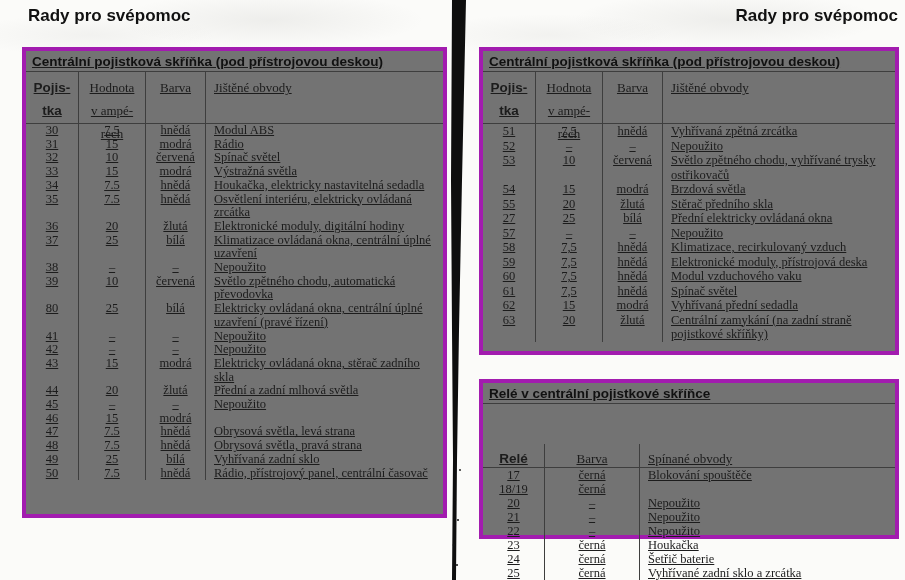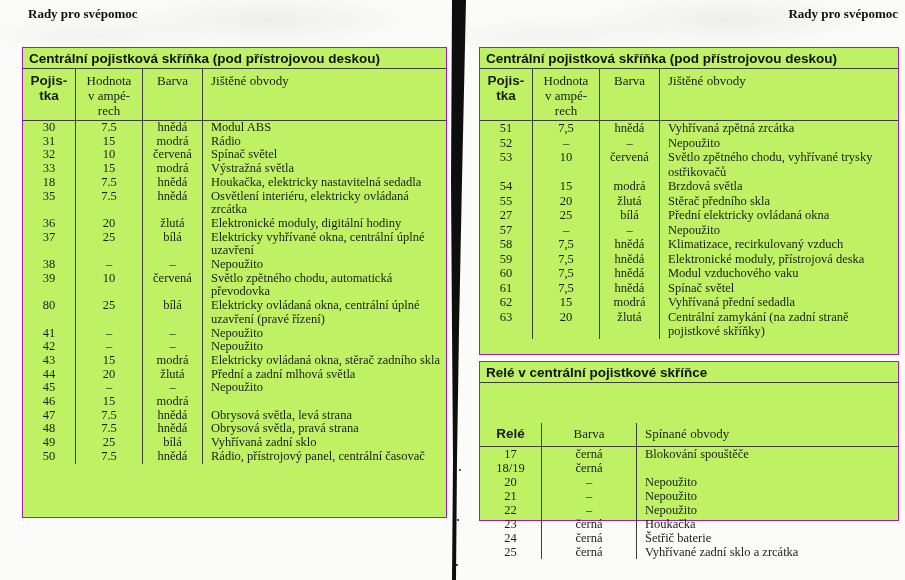--- a/index.html
+++ b/index.html
@@ -6,42 +6,42 @@
   body{
     width:905px;height:580px;position:relative;overflow:hidden;
     background:#fbfbf9;
     font-family:"Liberation Serif", serif;
     color:#1c1c1c;
   }
   .page{position:absolute;top:0;height:580px;}
   .page-left{left:0;width:450px;}
   .page-right{left:460px;width:445px;}
   .page-title{
-    font-family:Liberation Serif, serif;
-    font-weight:bold;font-size:13px;color:#111;
+    font-family:Liberation Sans, sans-serif;
+    font-weight:bold;font-size:17px;color:#111;
     margin:0;position:absolute;top:6px;white-space:nowrap;
   }
   .page-left .page-title{left:28px;}
   .page-right .page-title{right:7px;}
 
   .box{
-    position:absolute;background:#bef264;
-    border:1px solid #a21caf;box-sizing:border-box;
+    position:absolute;background:#737373;
+    border:4px solid #a21caf;box-sizing:border-box;text-decoration:underline;
   }
   .box-title{
     font-family:"Liberation Sans", sans-serif;
     font-weight:bold;font-size:13.5px;color:#111;
     padding:3px 6px 2px 6px;border-bottom:1px solid #3e3e3e;
     white-space:nowrap;overflow:hidden;
   }
   .grid4{display:grid;grid-template-columns:53px 67px 60px 1fr;}
   .grid3{display:grid;grid-template-columns:62px 95px 1fr;}
   .thead{border-bottom:1px solid #3e3e3e;box-sizing:border-box;}
   .hc{
-    padding-top:4px;text-align:center;font-size:13px;line-height:15px;
+    padding-top:4px;text-align:center;font-size:13px;line-height:23px;
     white-space:pre-line;box-sizing:border-box;
   }
   .hc-bold{font-family:"Liberation Sans", sans-serif;font-weight:bold;font-size:13.5px;}
   .hc-left{text-align:left;padding-left:8px;}
   .bcol{border-right:1px solid #3e3e3e;}
   .tbody{box-sizing:border-box;}
   .trow{align-items:stretch;}
   .c{box-sizing:border-box;font-size:12.5px;}
   .c-center{text-align:center;}
   .c-desc{padding-left:8px;padding-right:4px;}
@@ -49,21 +49,21 @@
   .fuse-left .c{line-height:13.7px;}
   .fuse-right .c{line-height:14.5px;}
   .relay .c{line-height:14px;}
   .fuse-left .thead{height:52px;}
   .fuse-right .thead{height:52px;}
   .relay .thead{height:24px;margin-top:40px;}
   .relay .hc{padding-top:3px;}
 
   .fuse-left{left:22px;top:47px;width:425px;height:471px;}
   .fuse-right{left:19px;top:47px;width:420px;height:308px;}
-  .relay{left:19px;top:361px;width:420px;height:160px;}
+  .relay{left:19px;top:379px;width:420px;height:160px;}
 
   .gutter{position:absolute;left:440px;top:0;width:40px;height:580px;pointer-events:none;}
 
   
   .page::before{
     content:"";position:absolute;inset:0;pointer-events:none;
     background:
       radial-gradient(ellipse 220px 40px at 60% 20px, rgba(120,120,115,0.10), transparent 70%),
       radial-gradient(ellipse 180px 30px at 20% 35px, rgba(120,120,115,0.07), transparent 70%);
   }
@@ -109,21 +109,21 @@
         </div>
 
         <div class="trow grid4">
           <div class="c c-center bcol">33</div>
           <div class="c c-center bcol">15</div>
           <div class="c c-center bcol">modrá</div>
           <div class="c c-desc">Výstražná světla</div>
         </div>
 
         <div class="trow grid4">
-          <div class="c c-center bcol">18</div>
+          <div class="c c-center bcol">34</div>
           <div class="c c-center bcol">7.5</div>
           <div class="c c-center bcol">hnědá</div>
           <div class="c c-desc">Houkačka, elektricky nastavitelná sedadla</div>
         </div>
 
         <div class="trow grid4">
           <div class="c c-center bcol">35</div>
           <div class="c c-center bcol">7.5</div>
           <div class="c c-center bcol">hnědá</div>
           <div class="c c-desc">Osvětlení interiéru, elektricky ovládaná zrcátka</div>
@@ -133,21 +133,21 @@
           <div class="c c-center bcol">36</div>
           <div class="c c-center bcol">20</div>
           <div class="c c-center bcol">žlutá</div>
           <div class="c c-desc">Elektronické moduly, digitální hodiny</div>
         </div>
 
         <div class="trow grid4">
           <div class="c c-center bcol">37</div>
           <div class="c c-center bcol">25</div>
           <div class="c c-center bcol">bílá</div>
-          <div class="c c-desc">Elektricky vyhřívané okna, centrální úplné uzavření</div>
+          <div class="c c-desc">Klimatizace ovládaná okna, centrální úplné uzavření</div>
         </div>
 
         <div class="trow grid4">
           <div class="c c-center bcol">38</div>
           <div class="c c-center bcol">–</div>
           <div class="c c-center bcol">–</div>
           <div class="c c-desc">Nepoužito</div>
         </div>
 
         <div class="trow grid4">

